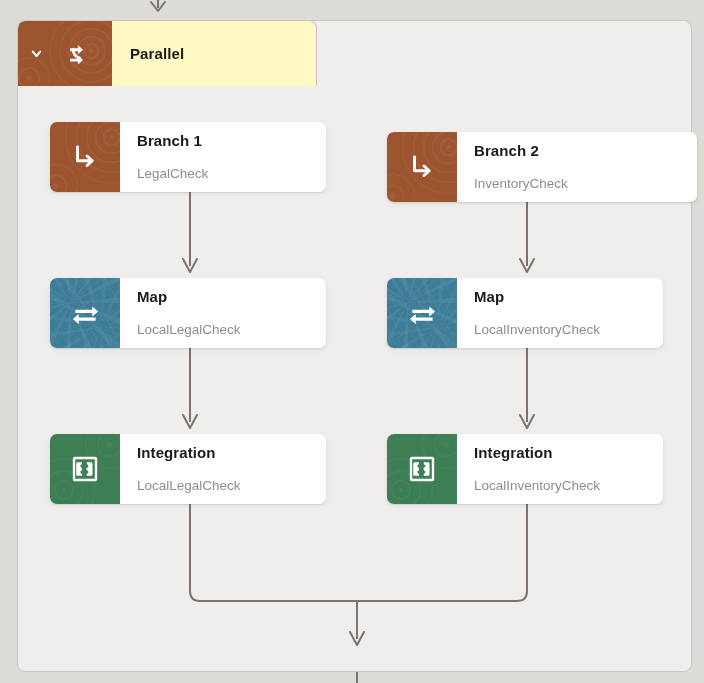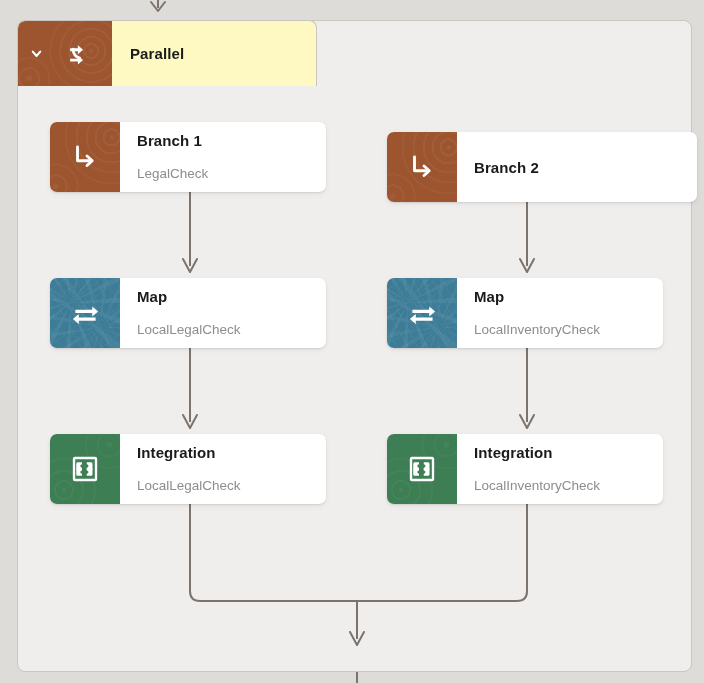--- a/index.html
+++ b/index.html
@@ -297,20 +297,21 @@
 
   <div class="node n-b2">
     <div class="tile brown">
       <svg width="30" height="30" viewBox="0 0 24 24" fill="none" stroke="#ffffff" stroke-width="2.3" stroke-linecap="round" stroke-linejoin="round">
         <path d="M6 4 V15 H17"></path>
         <polyline points="13.6,11.2 17.8,15 13.6,18.8"></polyline>
       </svg>
     </div>
     <div class="body">
       <div class="ttl">Branch 2</div>
+      <div class="sub">InventoryCheck</div>
     </div>
   </div>
 
   <div class="node n-m1">
     <div class="tile blue">
       <svg width="31" height="31" viewBox="0 0 24 24" fill="#ffffff">
         <path d="M4.2 9.1 h13.0 v-2.6 l4.6 3.9 -4.6 3.9 v-2.6 h-13.0 z"></path>
         <path d="M19.8 17.6 h-13.0 v2.6 l-4.6 -3.9 4.6 -3.9 v2.6 h13.0 z"></path>
       </svg>
     </div>

